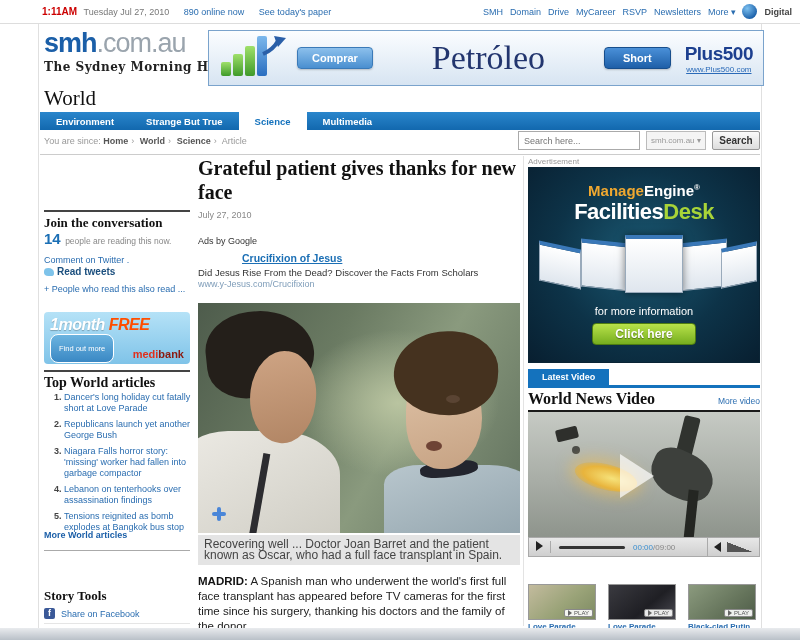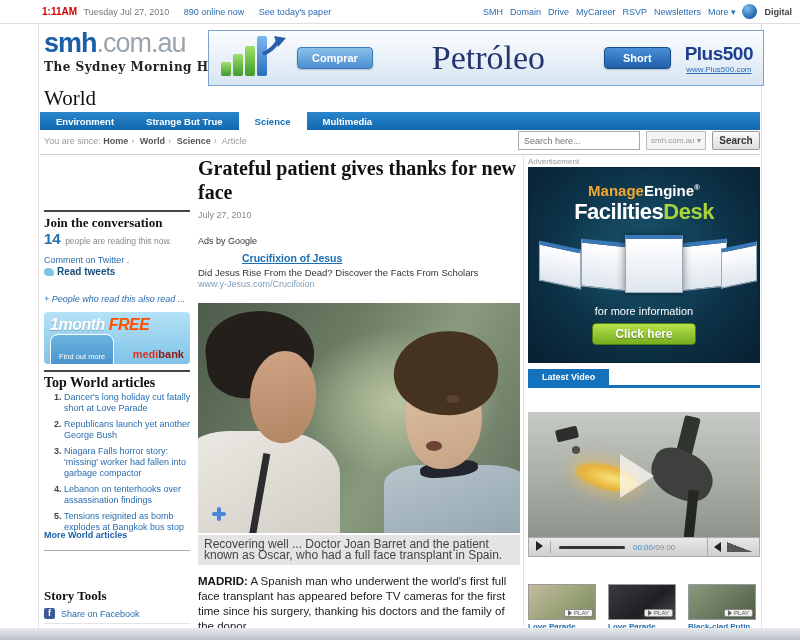--- a/index.html
+++ b/index.html
@@ -83,21 +83,21 @@
   .bird { display:inline-block; width:10px; height:8px; background:#7ec3ea;
           border-radius:60% 80% 40% 60%; position:relative; top:1px; margin-right:3px; }
 
   .mediad { position:absolute; left:44px; top:312px; width:146px; height:52px; border-radius:4px;
             background:linear-gradient(180deg,#b5e2f7,#7fc3e8); padding:4px 6px; overflow:hidden; cursor:pointer; }
   .mediad-line { font-style:italic; font-weight:bold; font-size:16px; letter-spacing:-0.5px; }
   .mediad-white { color:#fff; text-shadow:0 1px 1px rgba(0,0,0,.25); }
   .mediad-free { color:#ff4e00; }
   .mediad-btn { display:inline-block; background:linear-gradient(180deg,#6cb4e0,#3a88c4);
                 border:1px solid #fff; border-radius:8px; color:#fff; font-size:7.5px;
-                padding:17px 8px; cursor:pointer; }
+                padding:9px 8px; cursor:pointer; }
   .mediad-brand { position:absolute; right:6px; bottom:4px; font-size:11px; font-weight:bold; }
   .medi { color:#e0301e; } .bank { color:#8b1a10; }
 
   .topw-list { list-style-position:outside; margin-left:16px; font-size:9px; line-height:11px; }
   .topw-list li { color:#2a6db0; margin-bottom:5px; cursor:pointer; }
   .topw-list li::marker { color:#444; font-weight:bold; }
   .more-link { color:#1b5fa8; font-weight:bold; font-size:9px; cursor:pointer; }
   .tool-row { display:flex; align-items:center; gap:6px; border-bottom:1px solid #e5e5e5;
               padding:4px 0; cursor:pointer; }
   .tool-row span.lbl { color:#2a6db0; font-size:9px; }
@@ -314,21 +314,21 @@
     <div class="h-serif" style="font-size:13px;">Join the conversation</div>
   </div>
   <div class="lcol" style="top:230px;">
     <span class="conv-count">14</span>
     <span class="conv-small">people are reading this now.</span>
   </div>
   <div class="lcol" style="top:249px;"><span class="s-link">Comment on Twitter .</span></div>
   <div class="lcol" style="top:261px;">
     <span class="bird"></span><span class="tweets-link">Read tweets</span>
   </div>
-  <div class="lcol" style="top:288px;font-style:italic;"><span class="s-link">+ People who read this also read ...</span></div>
+  <div class="lcol" style="top:278px;"><span class="s-link">+ People who read this also read ...</span></div>
 
   <div class="mediad">
     <div class="mediad-line">
       <span class="mediad-white">1month</span>
       <span class="mediad-free">FREE</span>
     </div>
     <span class="mediad-btn">Find out more</span>
     <div class="mediad-brand">
       <span class="medi">medi</span><span class="bank">bank</span>
     </div>
@@ -413,20 +413,24 @@
         <div class="shot shot3"></div>
         <div class="shot shot4"></div>
         <div class="shot shot5"></div>
     </div>
     <div class="mng-info">for more information</div>
     <span class="mng-btn">Click here</span>
   </div>
 
   <div class="video-tab">Latest Video</div>
   <div class="video-tab-bar"></div>
+  <div class="wnv-head">
+    <span class="wnv-title">World News Video</span>
+    <span class="wnv-more">More video</span>
+  </div>
 
   <div class="player">
     <div class="debris1"></div>
     <div class="debris2"></div>
     <div class="flame"></div>
     <div class="jet-wing"></div>
     <div class="jet-body"></div>
     <div class="jet-tail"></div>
     <div class="play-big"></div>
   </div>

